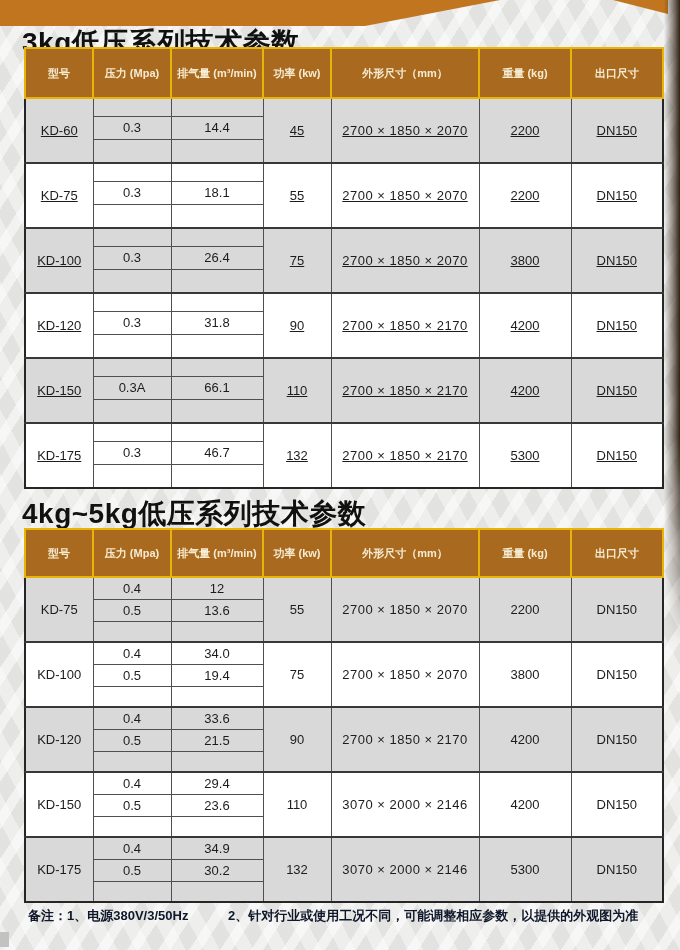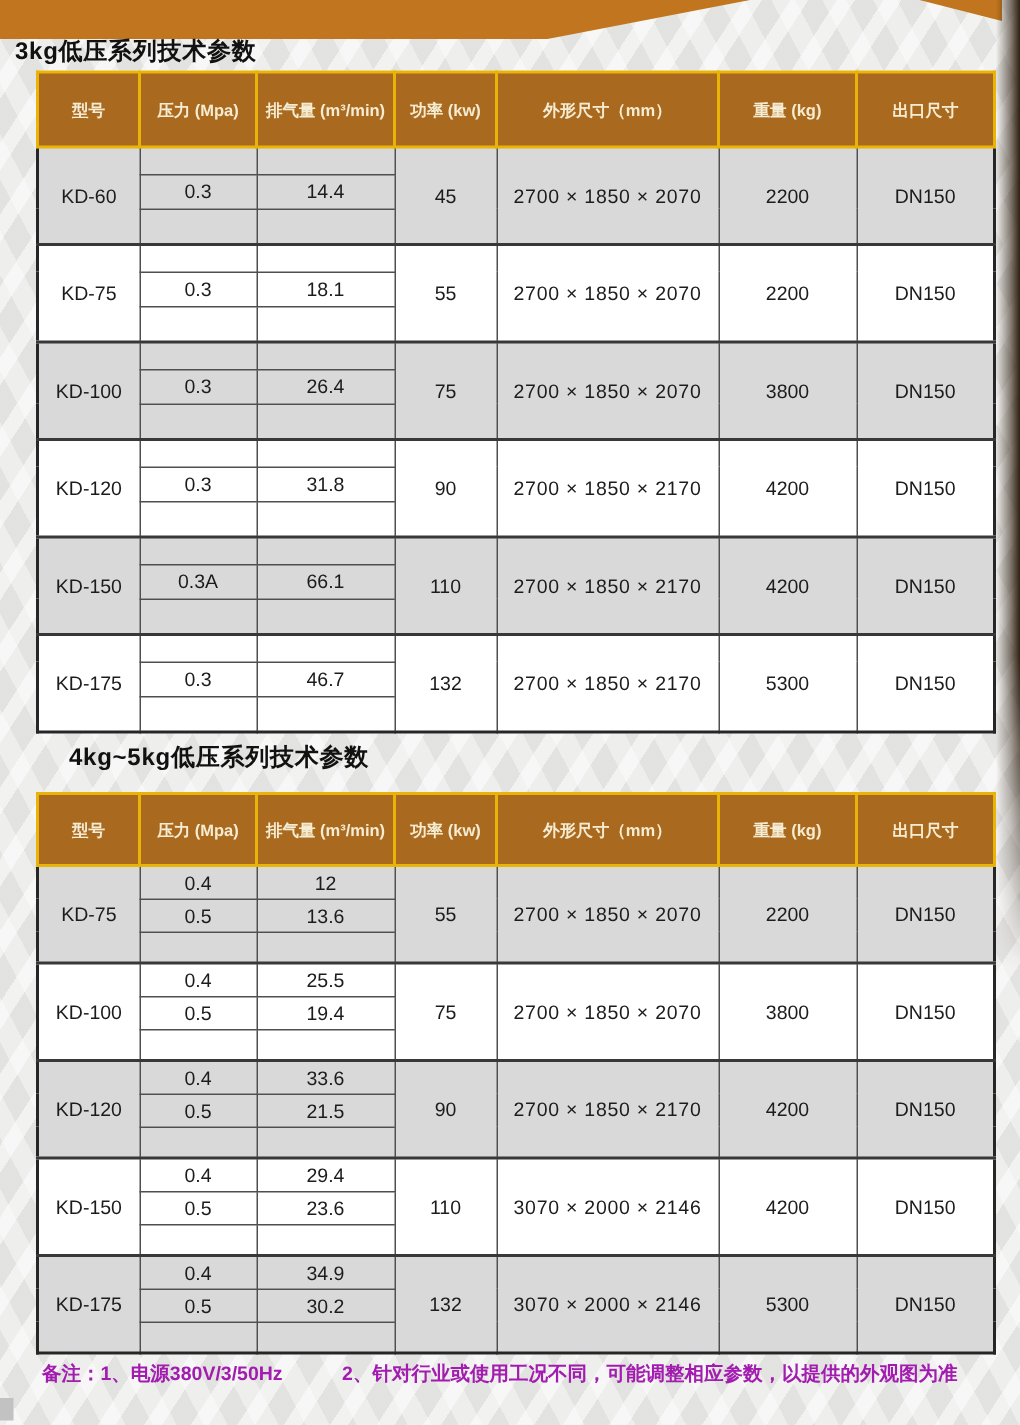--- a/index.html
+++ b/index.html
@@ -39,26 +39,26 @@
   .right-edge{
     position:absolute;top:0;right:0;width:16px;height:645px;
     background:linear-gradient(to left,#2e1f10 0%, rgba(46,31,16,0.55) 40%, rgba(46,31,16,0) 100%);
     -webkit-mask:linear-gradient(to bottom,#000 0%,#000 68%,transparent 100%);
     mask:linear-gradient(to bottom,#000 0%,#000 68%,transparent 100%);
   }
   .corner-tab{
     position:absolute;left:0;bottom:3px;width:9px;height:15px;background:#c2c2c2;
   }
   .section-title{
-    position:absolute;left:10px;
-    font-size:16px;font-weight:800;color:var(--ink);
+    position:absolute;left:22px;
+    font-size:28px;font-weight:800;color:var(--ink);
     letter-spacing:0.5px;white-space:nowrap;
   }
   #title-1{top:24px;}
-  #title-2{top:495px;margin-left:36px;}
+  #title-2{top:495px;}
   table.spec{
     position:absolute;left:24px;
     border-collapse:collapse;table-layout:fixed;
     width:638px;
     background:var(--row-white);
     border:2px solid var(--border-dark);
   }
   #table-1{top:47px;}
   #table-2{top:528px;}
   .spec th{
@@ -72,29 +72,29 @@
   #table-2 th{height:48px;}
   .spec td{
     border:1px solid var(--border-mid);
     font-size:13px;color:#1c1c1c;text-align:center;
     padding:0;white-space:nowrap;
   }
   .spec tbody{border-top:2px solid #383838;}
   .spec tbody.grey{background:var(--row-alt);}
   .spec tbody.white{background:var(--row-white);}
   .spec td.dims{letter-spacing:0.5px;}
-  #table-1 tr.ra td{height:18px;}
+  #table-1 tr.ra td{height:18px;text-decoration:underline;}
   #table-1 tr.rb td{height:23px;}
   #table-1 tr.rc td{height:24px;}
   #table-2 tr.ra td{height:22px;}
   #table-2 tr.rb td{height:22px;margin-top:21px;}
   #table-2 tr.rc td{height:21px;}
   .notes{
     position:absolute;left:28px;top:906px;width:644px;
-    display:flex;font-size:13px;font-weight:600;color:#a21caf;
+    display:flex;font-size:13px;font-weight:600;color:#0f172a;
     line-height:19px;white-space:nowrap;
   }
   .notes .n2{margin-left:36px;}
 </style>
 </head>
 <body>
 
 <div class="bg-texture"></div>
 <div class="top-band"></div>
 <div class="top-corner"></div>
@@ -279,21 +279,21 @@
     </tr>
     <tr class="rc">
       <td></td>
       <td></td>
     </tr>
   </tbody>
   <tbody class="white">
     <tr class="ra">
       <td rowspan="3">KD-100</td>
       <td>0.4</td>
-      <td>25.5</td>
+      <td>34.0</td>
       <td rowspan="3">75</td>
       <td rowspan="3" class="dims">2700 × 1850 × 2070</td>
       <td rowspan="3">3800</td>
       <td rowspan="3">DN150</td>
     </tr>
     <tr class="rb">
       <td>0.5</td>
       <td>19.4</td>
     </tr>
     <tr class="rc">

